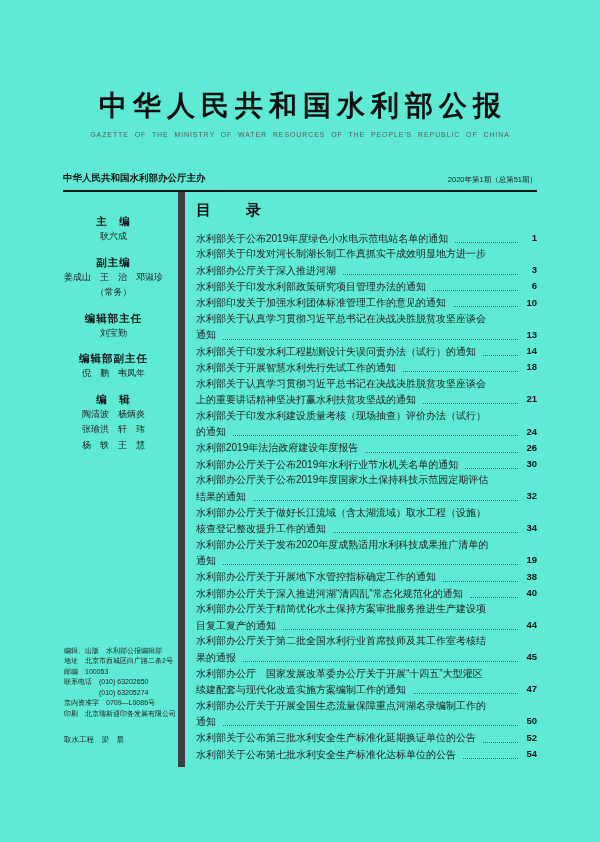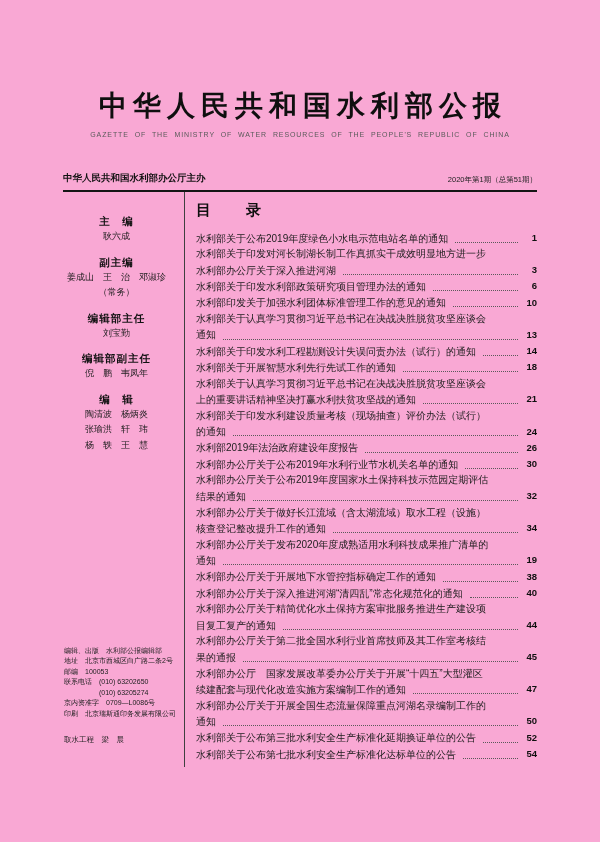--- a/index.html
+++ b/index.html
@@ -1,34 +1,34 @@
 <!DOCTYPE html>
 <html><head>
 <meta charset="utf-8">
 <style>
   * { margin:0; padding:0; box-sizing:border-box; }
   html,body { background:#ffffff; }
   body { width:600px; height:842px; font-family:"Liberation Sans","DejaVu Sans",sans-serif; color:#1c1c1c; }
-  .page { position:relative; width:600px; height:842px; background:#f9a8d4; overflow:hidden; }
+  .page { position:relative; width:600px; height:842px; background:#5eead4; overflow:hidden; }
 
   
   .masthead { text-align:center; padding-top:90px; }
   .masthead-title { font-size:28px; font-weight:700; letter-spacing:6px; text-indent:6px; color:#0f0f0f; line-height:32px; }
   .masthead-sub { margin-top:9px; font-size:7px; letter-spacing:0.9px; word-spacing:3px; color:#5a5a5a; }
 
   
   .pub-row { margin:34px 63px 0; display:flex; justify-content:space-between; align-items:flex-end; }
   .organizer { font-size:9.5px; font-weight:700; color:#111; }
   .issue { font-size:7.5px; color:#222; }
 
   .rule { margin:5px 63px 0; border-top:2px solid #151515; }
 
   
   .cols { margin:0 63px; display:flex; height:575px; }
-  .left-col { width:122px; flex:0 0 122px; border-right:1px solid #404040; display:flex; flex-direction:column; text-align:center; padding:12px 14px 0 0; }
+  .left-col { width:122px; flex:0 0 122px; border-right:7px solid #404040; display:flex; flex-direction:column; text-align:center; padding:12px 14px 0 0; }
   .right-col { flex:1; padding:6px 0 0 11px; min-width:0; }
 
   
   .ed-heading { font-weight:700; font-size:10.5px; line-height:16px; margin-top:9px; letter-spacing:1px; color:#111; }
   .ed-name { font-size:9px; line-height:15.5px; color:#1c1c1c; }
 
   
   .pub-block { margin-top:auto; text-align:left; padding-left:1px; }
   .pub-line { font-size:7px; line-height:10.5px; white-space:pre; color:#222; }
   .designer { text-align:left; font-size:7.5px; margin:16px 0 22px; padding-left:1px; white-space:pre; color:#222; }

